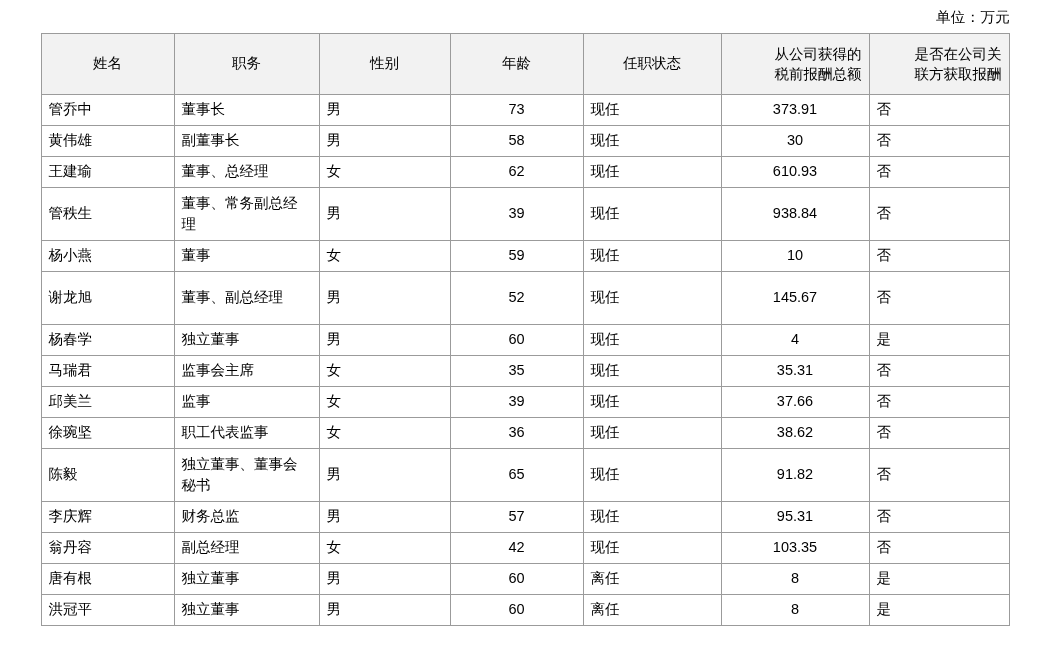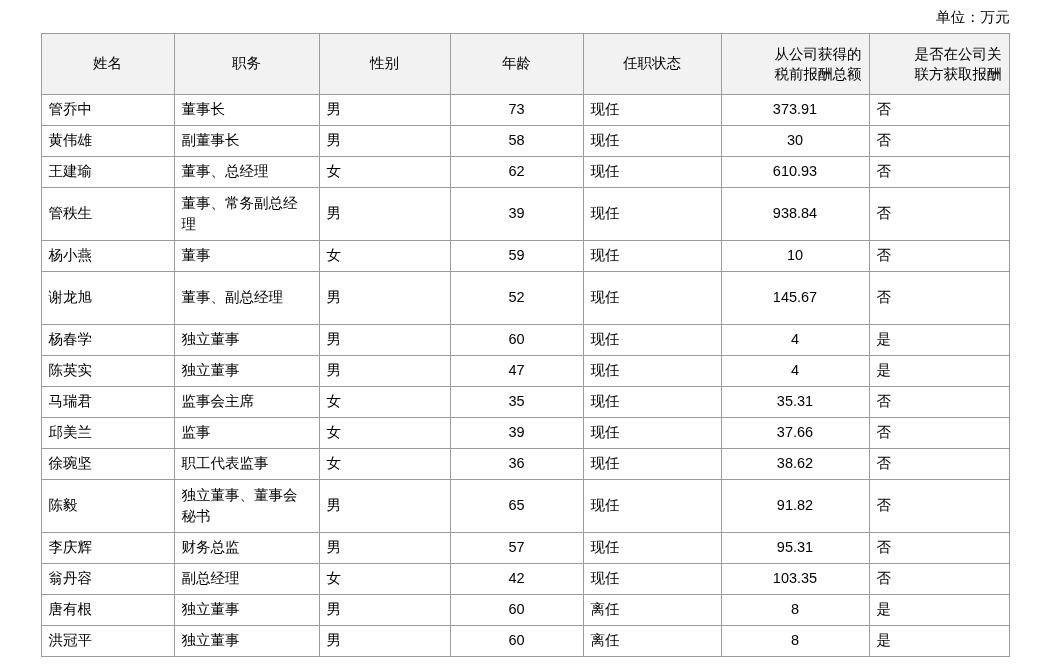--- a/index.html
+++ b/index.html
@@ -161,29 +161,20 @@
         <tr class="row-cell">
           <td class="t-left cell-pad-left">杨春学</td>
           <td class="t-left cell-pad-left">独立董事</td>
           <td class="t-left cell-pad-left">男</td>
           <td class="t-right pay-pad">60</td>
           <td class="t-left cell-pad-left">现任</td>
           <td class="t-right pay-pad">4</td>
           <td class="t-left cell-pad-left">是</td>
         </tr>
         <tr class="row-cell">
-          <td class="t-left cell-pad-left">陈英实</td>
-          <td class="t-left cell-pad-left">独立董事</td>
-          <td class="t-left cell-pad-left">男</td>
-          <td class="t-right pay-pad">47</td>
-          <td class="t-left cell-pad-left">现任</td>
-          <td class="t-right pay-pad">4</td>
-          <td class="t-left cell-pad-left">是</td>
-        </tr>
-        <tr class="row-cell">
           <td class="t-left cell-pad-left">马瑞君</td>
           <td class="t-left cell-pad-left">监事会主席</td>
           <td class="t-left cell-pad-left">女</td>
           <td class="t-right pay-pad">35</td>
           <td class="t-left cell-pad-left">现任</td>
           <td class="t-right pay-pad">35.31</td>
           <td class="t-left cell-pad-left">否</td>
         </tr>
         <tr class="row-cell">
           <td class="t-left cell-pad-left">邱美兰</td>

